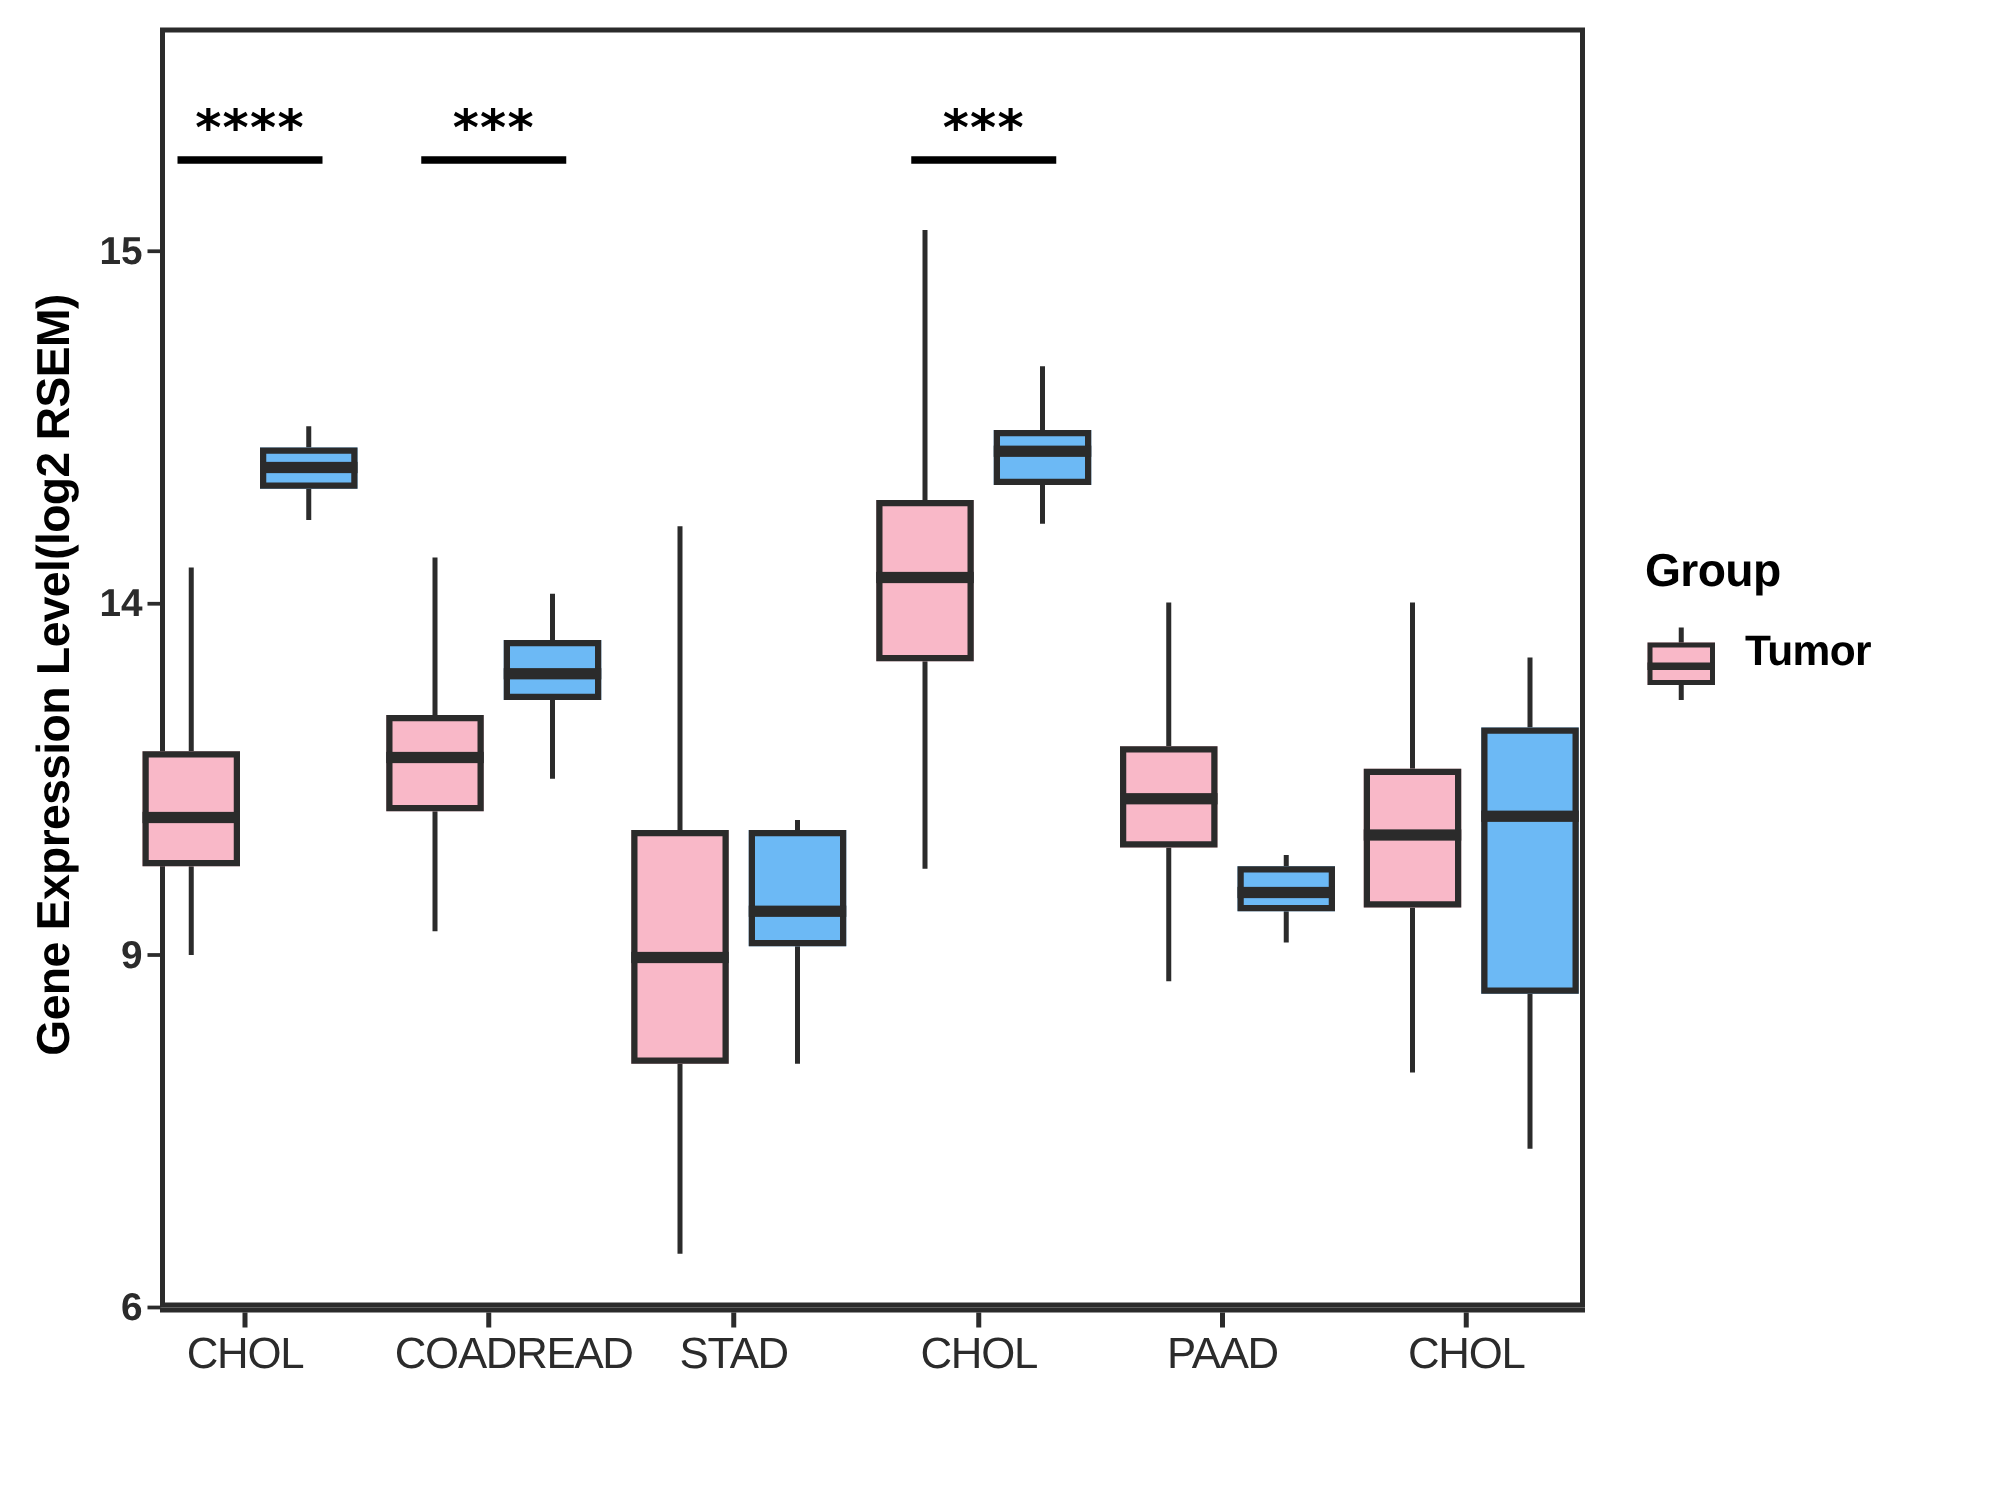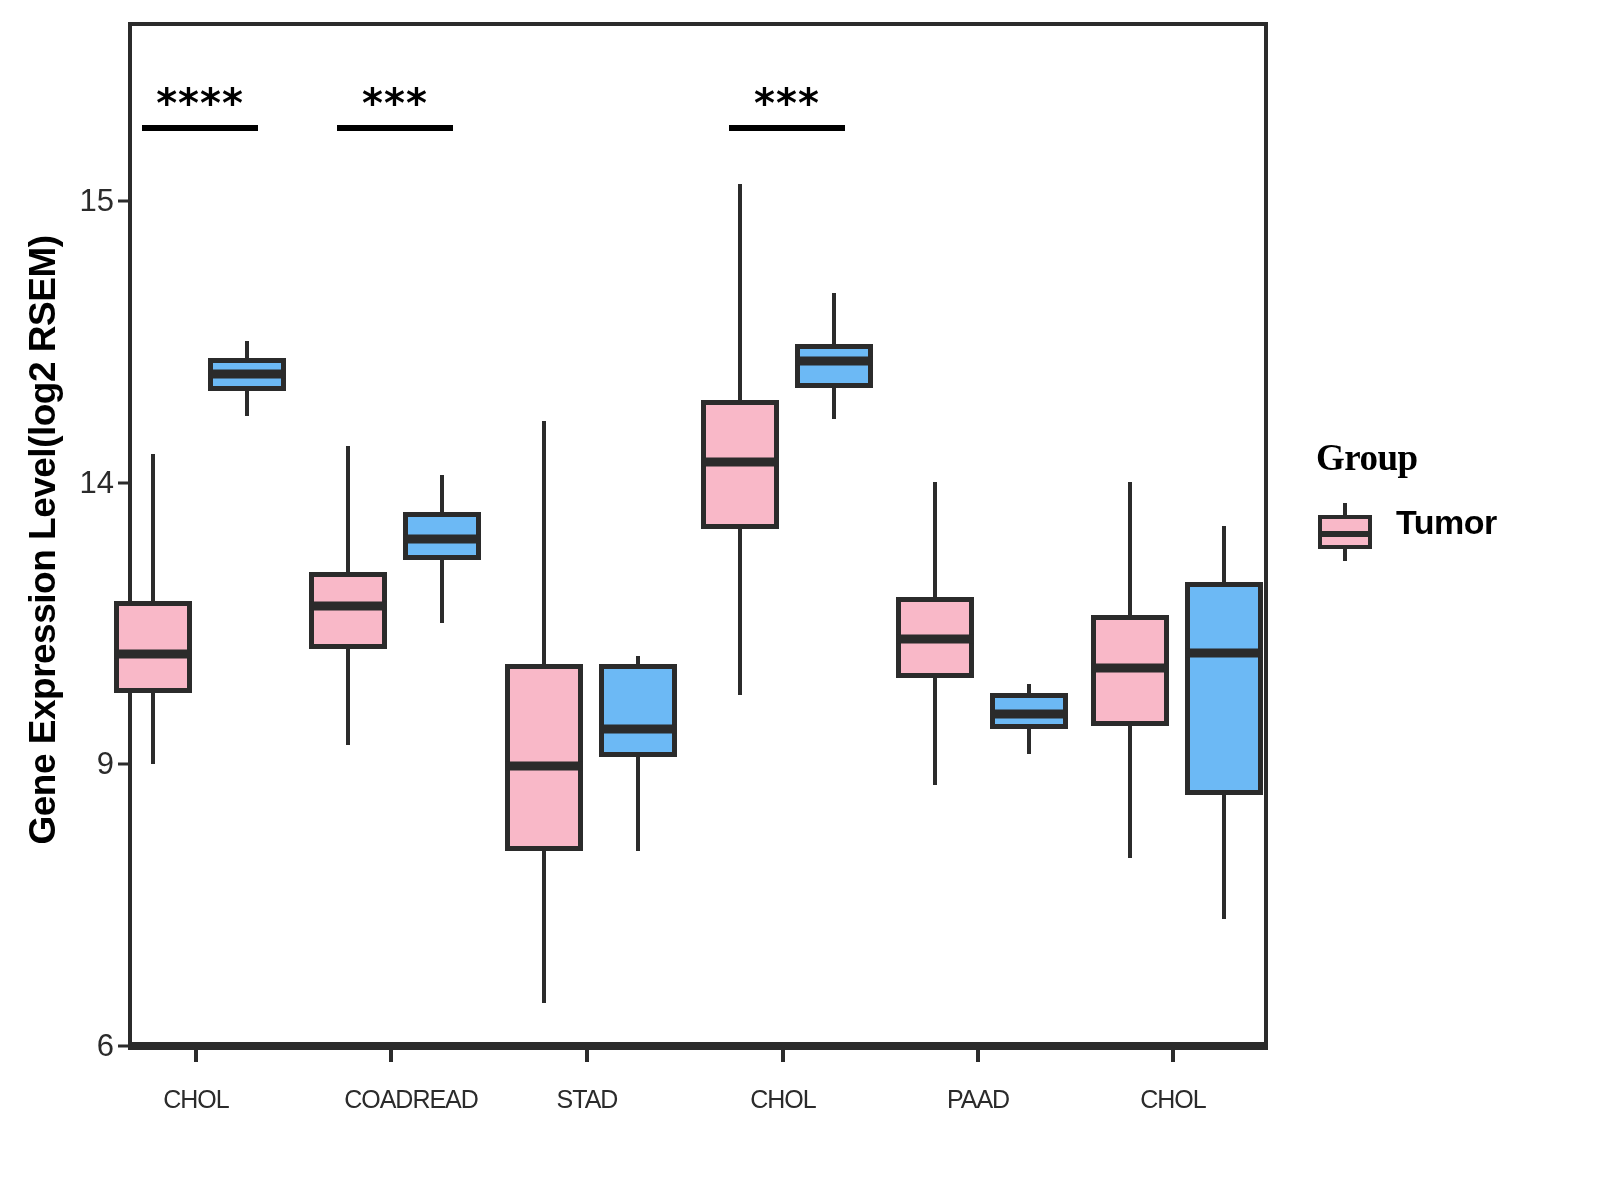--- a/index.html
+++ b/index.html
@@ -37,21 +37,21 @@
 
   
   .y-tick-label {
     position: absolute;
     right: 0;
     width: 100%;
     text-align: right;
     font-size: 31px;
     color: #2b2b2b;
     transform: translateY(-50%);
-    font-weight: normal;
+    font-weight: bold;
   }
   #y-tick-labels {
     position: absolute;
     left: 64px;
     top: 0;
     width: 50px;
     height: 1200px;
   }
   .y-tick-mark {
     position: absolute;
@@ -133,42 +133,40 @@
     position: absolute;
     top: 1050px;
     width: 4px;
     height: 12px;
     background: #2b2b2b;
     transform: translateX(-2px);
   }
   .x-tick-label {
     position: absolute;
     top: 1063px;
-    font-size: 25px;
+    font-size: 35px;
     color: #2b2b2b;
     transform: translateX(-50%);
     white-space: nowrap;
     letter-spacing: -1px;
-    margin-top: 22px;
   }
 
   
   #legend {
     position: absolute;
     left: 1316px;
     top: 436px;
     width: 260px;
   }
   #legend-title {
     font-size: 37px;
     font-weight: bold;
     color: #000000;
     margin-bottom: 24px;
     letter-spacing: -0.5px;
-    font-family: Liberation Serif, serif;
   }
   .legend-row {
     display: flex;
     align-items: flex-start;
     height: 62px;
     margin-bottom: 12px;
   }
   .legend-key {
     position: relative;
     width: 58px;

